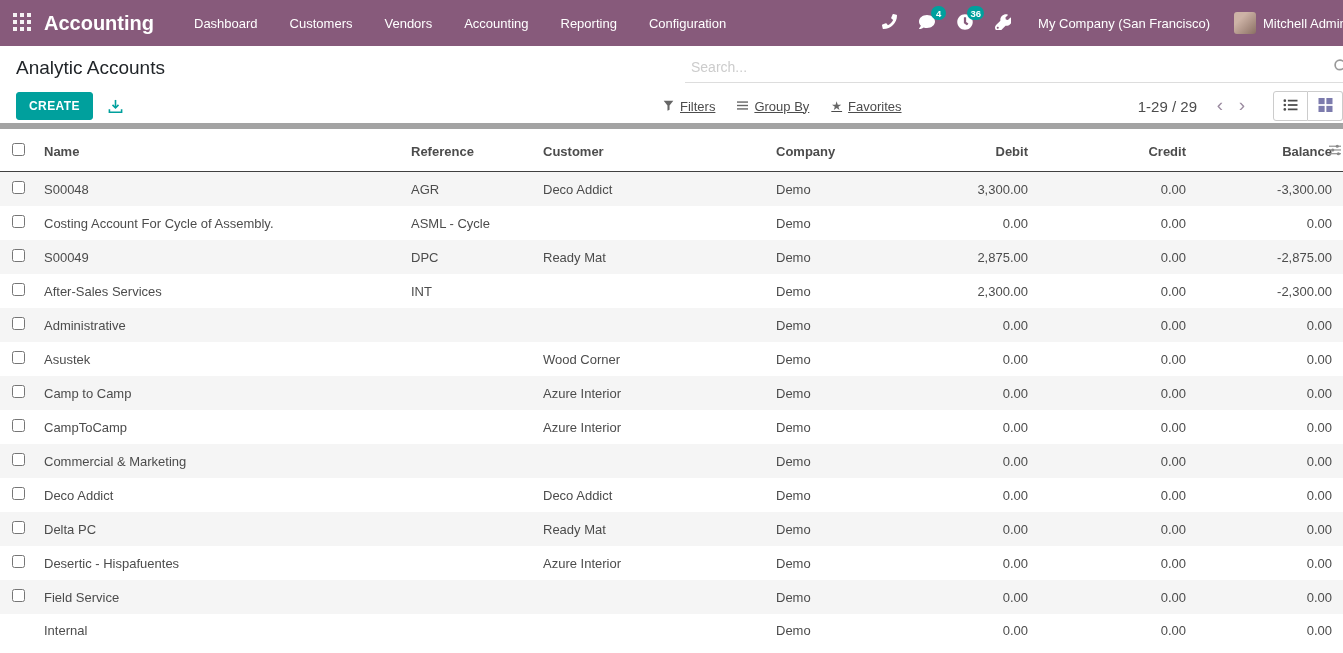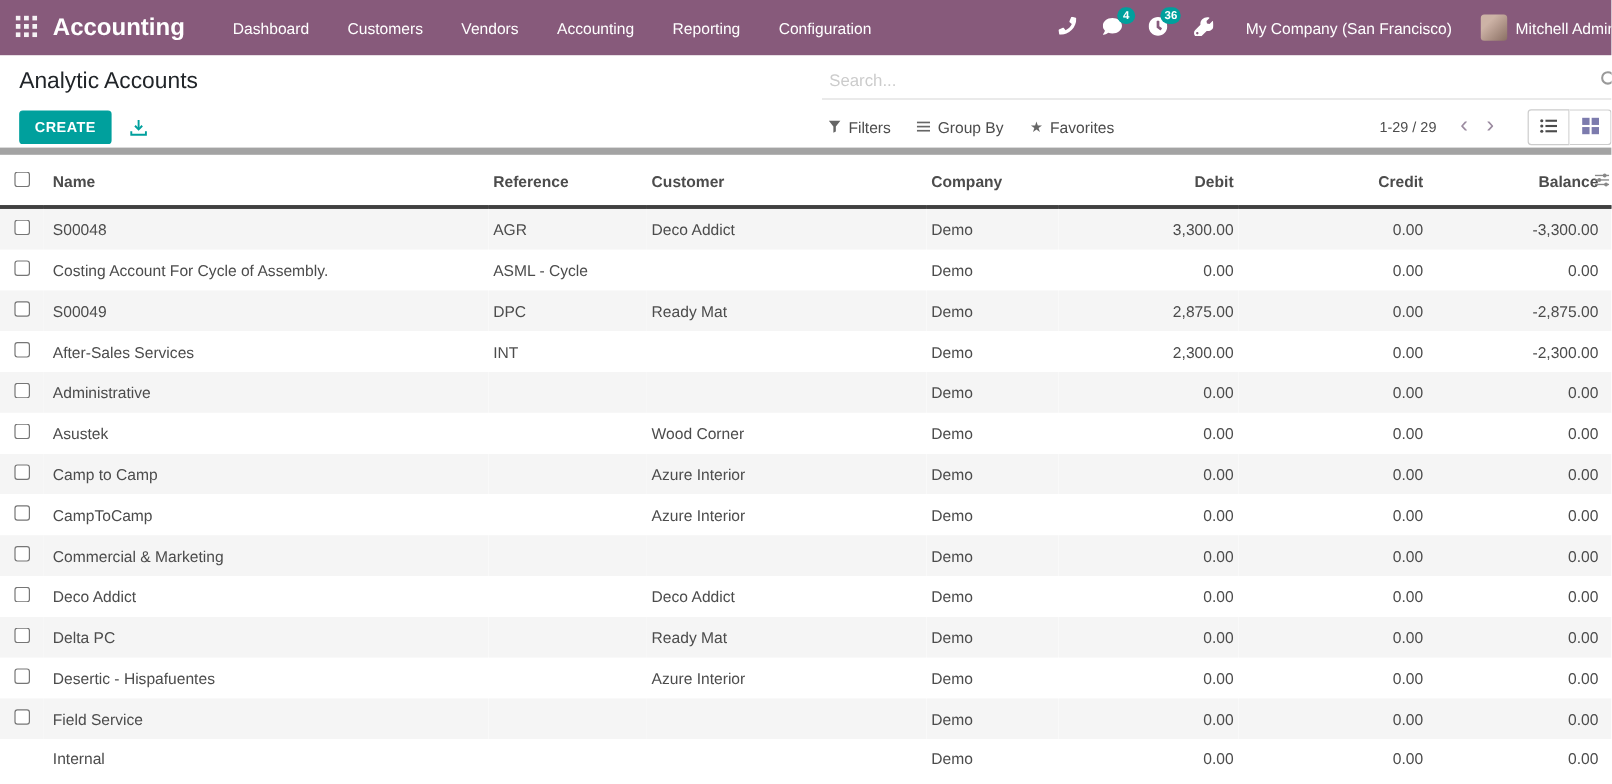--- a/index.html
+++ b/index.html
@@ -30,34 +30,34 @@
   .searchbox{ position:relative; width:658px; border-bottom:1px solid #ddd; display:flex; align-items:center; }
   .searchbox input{ flex:1; border:0; outline:0; font-size:14px; color:#555; padding:7px 20px 7px 6px; background:transparent; }
   .searchbox input::placeholder{ color:#ccc; }
   .mag{ position:absolute; right:-7px; bottom:7px; line-height:0; }
 
   
   .cp-bottom{ position:relative; display:flex; align-items:center; height:40px; padding-left:16px; border-bottom:6px solid #a3a3a3; }
   .btn-create{ background:var(--primary); border:1px solid var(--primary); color:#fff; font-size:12px; font-weight:700;
                letter-spacing:.4px; padding:6px 12px; border-radius:3px; }
   .export-btn{ margin-left:15px; display:flex; align-items:center; line-height:0; }
-  .search-ctrls{ position:absolute; left:690px; display:flex; align-items:center; gap:22px; }
+  .search-ctrls{ position:absolute; left:663px; display:flex; align-items:center; gap:22px;text-decoration:underline; }
   .sc-btn{ display:flex; align-items:center; gap:6px; font-size:13px; color:#4c4c4c; white-space:nowrap; }
   .sc-star{ color:#666; font-size:12px; line-height:1; }
   .right-ctrls{ margin-left:auto; display:flex; align-items:center; }
-  .pager-range{ font-size:12px; margin-right:12px; white-space:nowrap; }
+  .pager-range{ font-size:15px; margin-right:12px; white-space:nowrap; }
   .pg-btn{ width:22px; font-size:19px; color:#9b8ba0; line-height:18px; text-align:center; padding:0 0 3px; }
   .switcher{ display:flex; margin-left:20px; }
   .sw-btn{ width:35px; height:30px; display:flex; align-items:center; justify-content:center; border:1px solid #ccc; background:#fff; }
   .sw-btn:first-child{ border-radius:3px 0 0 3px; }
   .sw-btn:last-child{ border-radius:0 3px 3px 0; border-left:0; }
 
   
   table{ width:100%; border-collapse:collapse; table-layout:fixed; }
-  th{ font-size:13px; font-weight:700; color:#4c4c4c; text-align:left; padding:14px 4px 12px; border-bottom:3px solid #404040;
+  th{ font-size:13px; font-weight:700; color:#4c4c4c; text-align:left; padding:14px 4px 12px; border-bottom:1px solid #404040;
       position:relative; white-space:nowrap; overflow:hidden; cursor:pointer; }
   td{ font-size:13px; padding:9px 4px; white-space:nowrap; overflow:hidden; }
   tbody tr{ cursor:pointer; }
   tbody tr:nth-child(odd){ background:#f5f5f5; }
   .num{ text-align:right; }
   .col-name{ padding-left:8px; }
   .col-balance{ padding-right:11px; }
   .cb-cell{ text-align:center; }
   .cb-cell input{ width:13px; height:13px; cursor:pointer; }
   .optcols{ position:absolute; right:2px; top:15px; line-height:0; cursor:pointer; }

